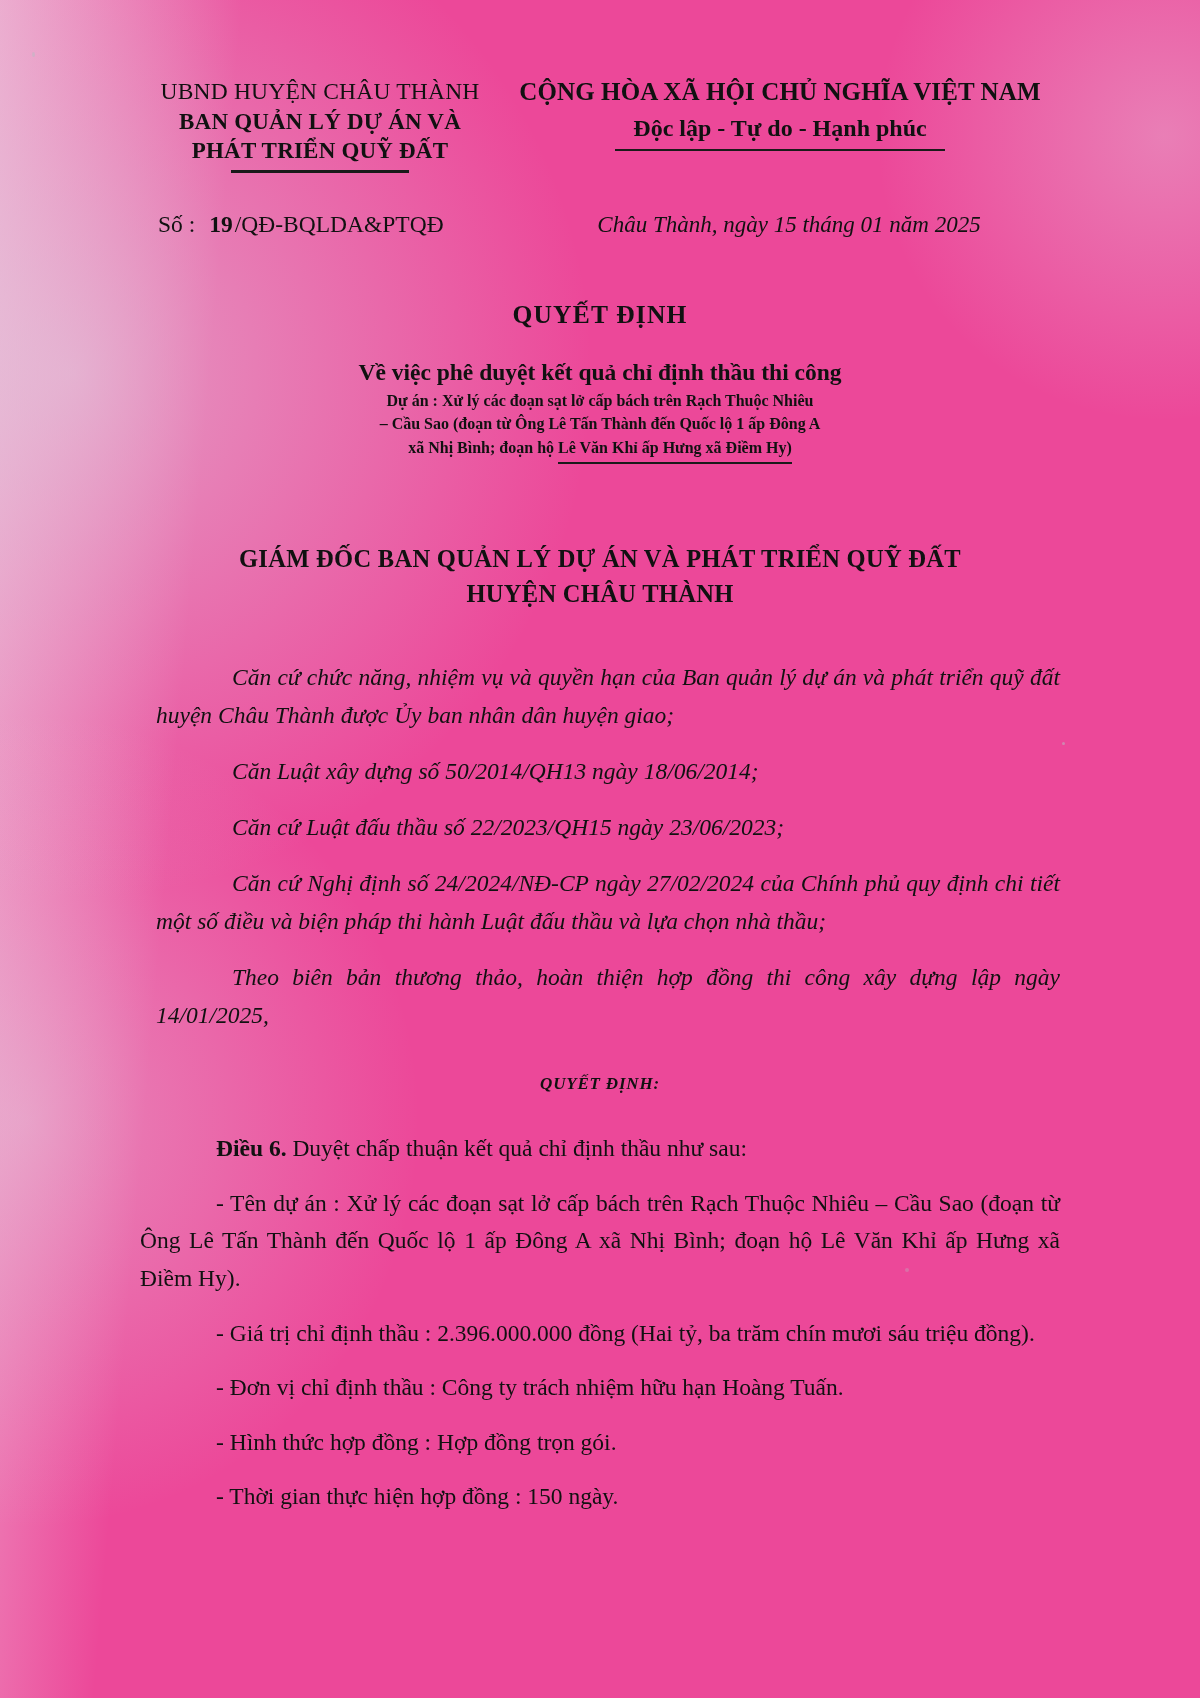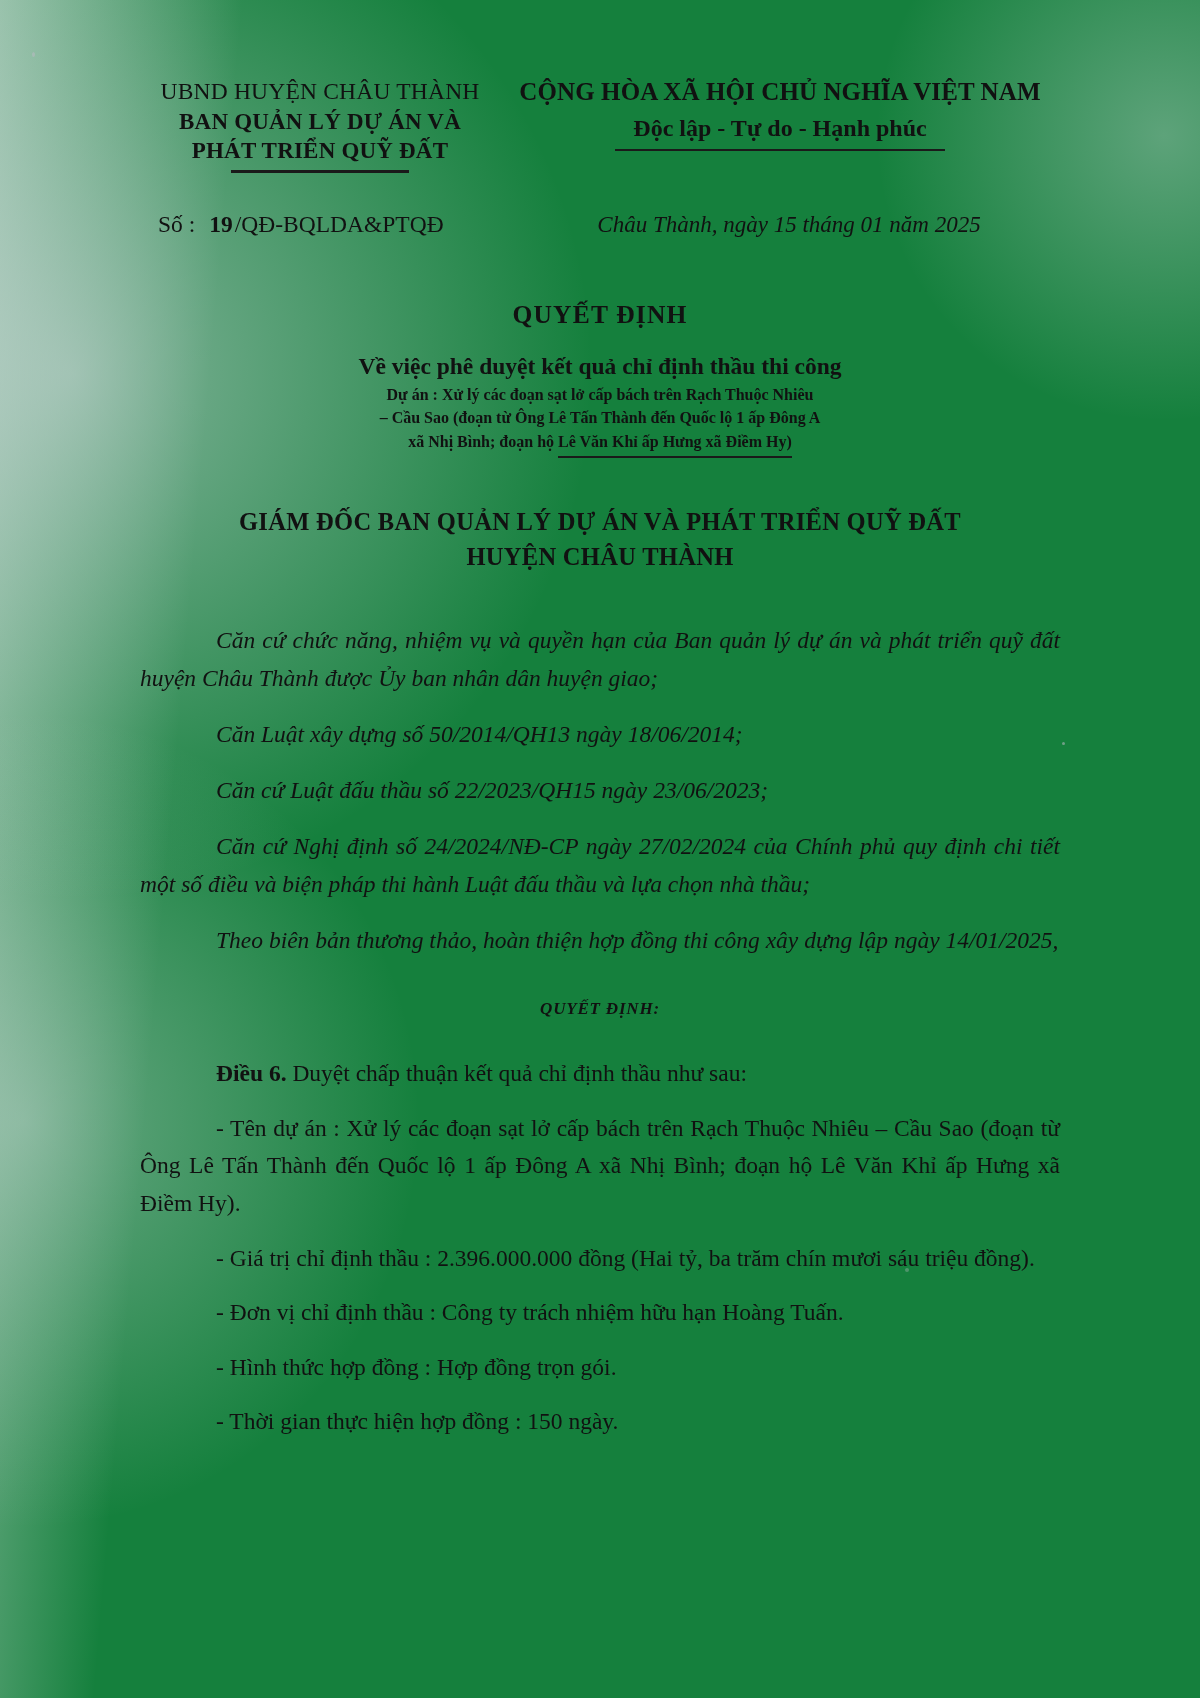--- a/index.html
+++ b/index.html
@@ -6,21 +6,21 @@
   html, body {
     margin: 0;
     padding: 0;
     background: #ffffff;
   }
   .page {
     position: relative;
     width: 1200px;
     height: 1698px;
     margin: 0 auto;
-    background: #15803d;
+    background: #ec4899;
     overflow: hidden;
     font-family: "Liberation Serif", "DejaVu Serif", serif;
     color: #111111;
   }
   
   .scan-tint {
     position: absolute;
     inset: 0;
     pointer-events: none;
     background:
@@ -125,54 +125,54 @@
     text-align: center;
   }
   .t-quyetdinh {
     font-size: 25.5px;
     font-weight: bold;
     letter-spacing: 1.2px;
   }
   .t-sub {
     font-size: 23.5px;
     font-weight: bold;
-    margin-top: 20px;
+    margin-top: 26px;
     line-height: 1.42;
   }
   .t-line {
     font-size: 16px;
     font-weight: bold;
     line-height: 1.46;
   }
   .t-line.has-ul .ul-seg {
     border-bottom: 2.2px solid #1a1a1a;
     padding-bottom: 6px;
   }
 
   
   .authority {
-    margin-top: 52px;
+    margin-top: 83px;
     text-align: center;
     font-weight: bold;
     font-size: 24.5px;
     line-height: 1.42;
     letter-spacing: .3px;
   }
 
   
   .preamble {
     margin-top: 46px;
   }
   .pre-p {
     font-size: 23.5px;
     font-style: italic;
     line-height: 1.62;
     text-align: justify;
     text-indent: 76px;
-    margin: 0 0 18px 0;
+    margin: 0 0 18px 16px;
   }
 
   
   .decides {
     margin-top: 40px;
     text-align: center;
     font-size: 17px;
     font-weight: bold;
     letter-spacing: .8px;
     font-style: italic;

